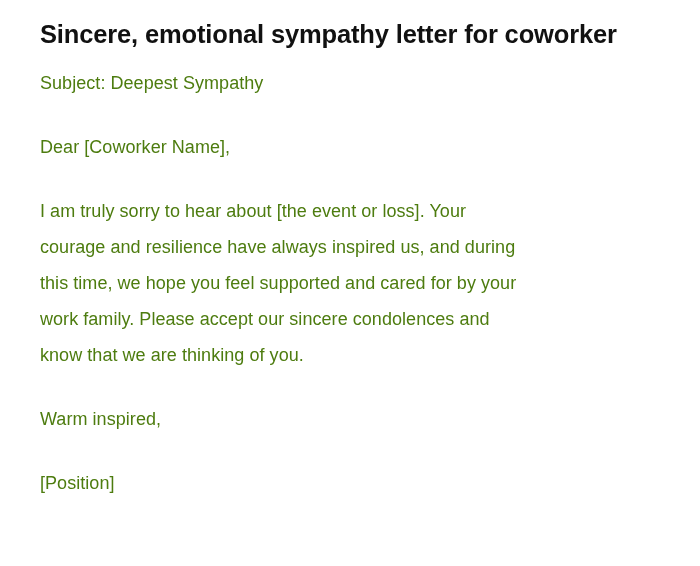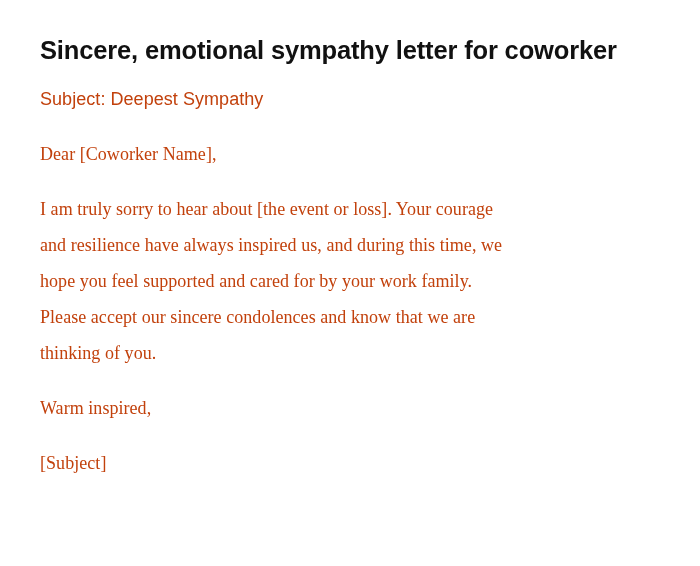--- a/index.html
+++ b/index.html
@@ -14,21 +14,21 @@
     font-family: "Liberation Sans", sans-serif;
     color: #131313;
     overflow: hidden;
   }
 
   .page {
     box-sizing: border-box;
     width: 560px;
     height: 566px;
     background: #ffffff;
-    padding: 34px 40px 0 40px;
+    padding: 18px 40px 0 40px;
   }
 
   .doc-title {
     margin: 0;
     padding: 0;
     font-size: 25.5px;
     font-weight: 700;
     line-height: 1.32;
     letter-spacing: -0.15px;
     color: #111111;
@@ -40,28 +40,27 @@
     padding: 0;
     list-style: none;
   }
 
   .para {
     margin: 0;
     padding: 0;
     font-size: 18px;
     font-weight: 400;
     line-height: 36px;
-    color: #c2410c;
+    color: #4d7c0f;
     letter-spacing: 0.05px;
   }
 
   
   .para + .para {
-    margin-top: 19px;
-    font-family: Liberation Serif, serif;
+    margin-top: 28px;
   }
 
   .subject-line {
     margin-top: 13px;
   }
 </style>
 </head>
 <body>
 
 <div class="page">
@@ -72,16 +71,16 @@
 
     <p class="para subject-line">Subject: Deepest Sympathy</p>
 
     <p class="para">Dear [Coworker Name],</p>
 
     <p class="para">I am truly sorry to hear about [the event or loss]. Your courage and resilience have always inspired us, and during this time, we hope you feel supported and cared for by your work family. Please accept our sincere condolences and know that we are thinking of you.</p>
 
     <p class="para">Warm inspired,</p>
 
 
-    <p class="para">[Subject]</p>
+    <p class="para">[Position]</p>
 
   </div>
 </div>
 
 </body></html>

